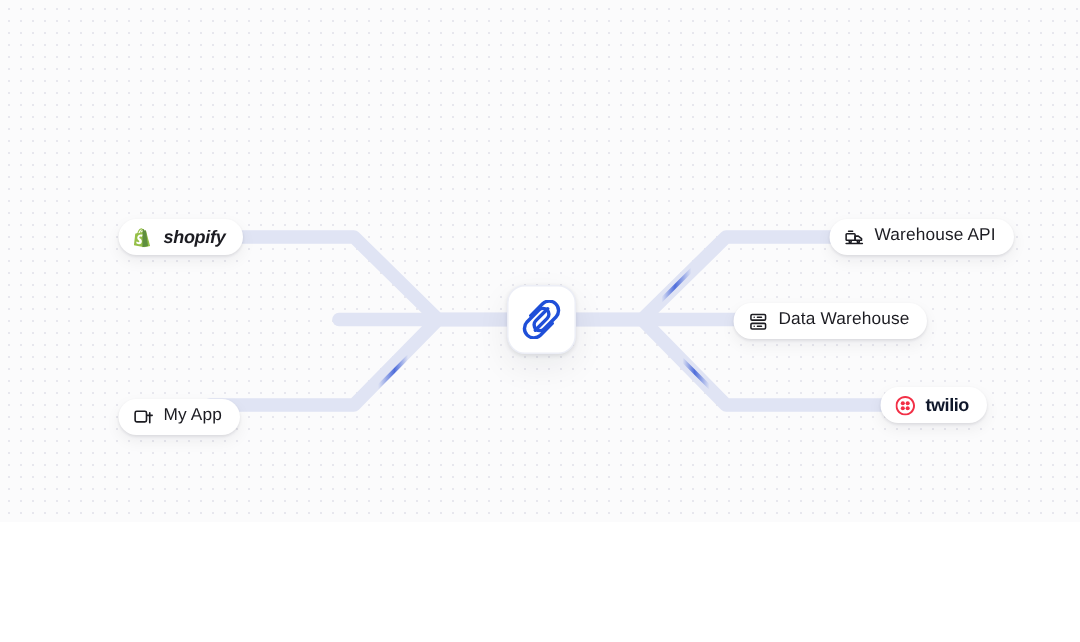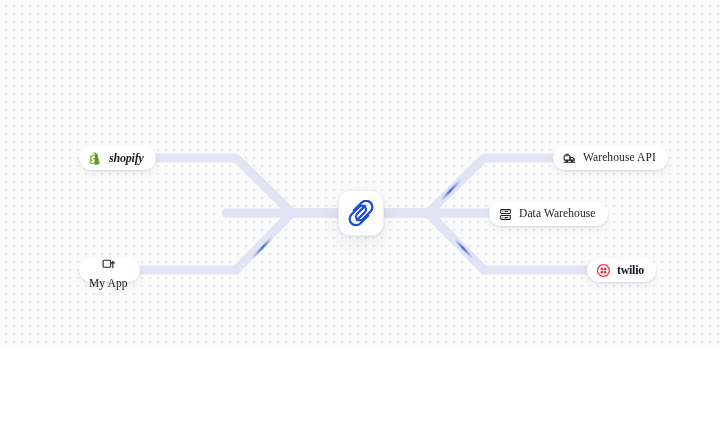--- a/index.html
+++ b/index.html
@@ -9,21 +9,21 @@
   }
   #canvas {
     position: relative;
     width: 720px;
     height: 348px;
     overflow: hidden;
     background-color: #fbfbfc;
     background-image: radial-gradient(#e7e7ee 1px, transparent 1px);
     background-size: 8px 8px;
     background-position: 2px 2px;
-    font-family: Liberation Serif, serif;
+    font-family: Liberation Sans, sans-serif;
   }
 
   #wires {
     position: absolute;
     inset: 0;
     width: 720px;
     height: 428px;
   }
 
   .node {
@@ -49,21 +49,21 @@
     align-items: center;
     justify-content: center;
     width: 13px;
     height: 13px;
     flex: 0 0 auto;
   }
 
   
   #node-shopify      { left: 79px;  top: 146px; }
   #node-webhook      { left: 157px; top: 202px; }
-  #node-myapp        { left: 79px;  top: 258px; flex-direction: column; }
+  #node-myapp        { left: 79px;  top: 266px; }
   
   #node-logistics    { left: 553px; top: 146px; }
   #node-warehouse    { left: 489px; top: 202px; }
   #node-twilio       { left: 587px; top: 258px; }
 
   .brand-shopify {
     font-style: italic;
     font-weight: bold;
     font-size: 12px;
     color: #1c1c22;

